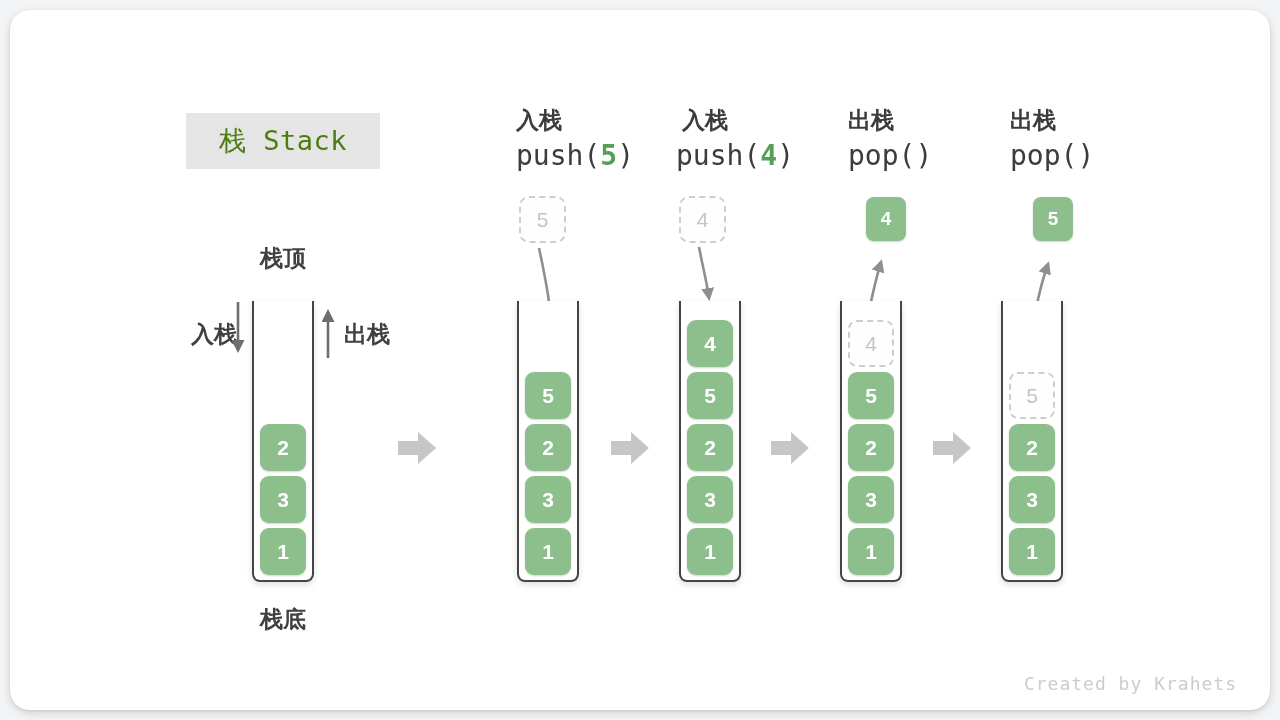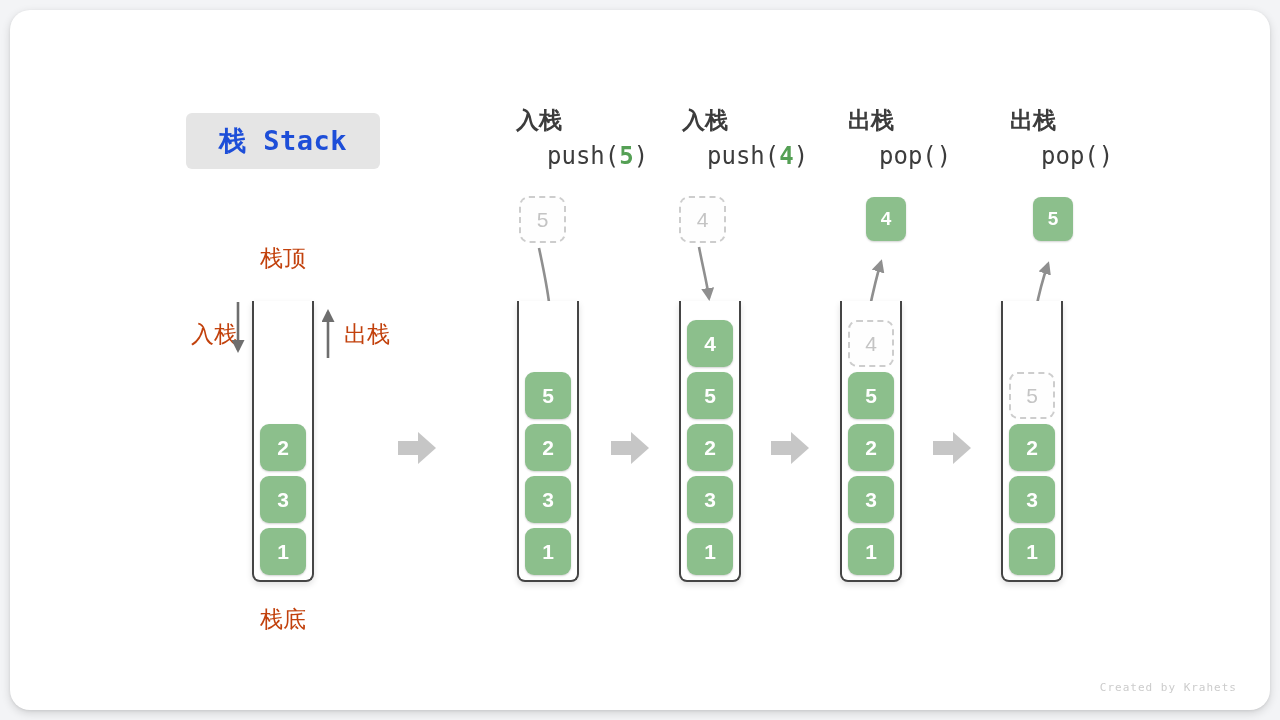--- a/index.html
+++ b/index.html
@@ -10,35 +10,35 @@
     overflow:hidden;
   }
   .canvas{position:relative;width:1280px;height:720px;}
   .card{
     position:absolute;left:10px;top:10px;width:1260px;height:700px;
     background:#ffffff;border-radius:20px;
     box-shadow:0 3px 10px rgba(0,0,0,.14), 0 1px 3px rgba(0,0,0,.08);
   }
   .title-box{
     position:absolute;left:186px;top:113px;width:194px;height:56px;
-    background:#e5e5e5;border-radius:6px;
+    background:#e5e5e5;border-radius:0;
     display:flex;align-items:center;justify-content:center;
     font-family:"DejaVu Sans Mono", monospace;
-    font-size:27px;font-weight:700;color:#1d4ed8;letter-spacing:.5px;
+    font-size:27px;font-weight:400;color:#4d7c0f;letter-spacing:.5px;
   }
   .cjk-label{
-    position:absolute;color:#c2410c;font-weight:400;font-size:23px;line-height:28px;
+    position:absolute;color:#404040;font-weight:700;font-size:23px;line-height:28px;
   }
   .top-bottom{left:252px;width:62px;text-align:center;}
   .step-label{
     position:absolute;top:106px;color:#3c3c3c;font-weight:600;font-size:23px;line-height:28px;
   }
   .step-code{
     position:absolute;top:141px;color:#3c3c3c;
-    font-family:"DejaVu Sans Mono", monospace;font-size:24px;font-weight:500;line-height:30px;margin-left:31px;
+    font-family:"DejaVu Sans Mono", monospace;font-size:28px;font-weight:500;line-height:30px;
   }
   .step-code .arg{color:#55a055;font-weight:700;}
   .stack-container{
     position:absolute;top:301px;width:62px;height:281px;box-sizing:border-box;
     border-left:2px solid #454545;border-right:2px solid #454545;border-bottom:2px solid #454545;
     border-radius:0 0 8px 8px;background:#ffffff;
     box-shadow:0 3px 6px rgba(0,0,0,.12);
   }
   .cell{
     position:absolute;left:6px;width:46px;height:47px;border-radius:9px;
@@ -59,21 +59,21 @@
     background:#fefefe;color:#c4c4c4;font-size:21px;font-weight:500;line-height:43px;top:196px;
   }
   .float-box.solid{
     width:40px;height:44px;border-radius:8px;background:#8cbf8c;color:#fff;
     font-size:19px;font-weight:700;line-height:44px;top:197px;
     box-shadow:0 1px 2px rgba(0,0,0,.18);
   }
   .overlay{position:absolute;left:0;top:0;width:1280px;height:720px;pointer-events:none;}
   .watermark{
     position:absolute;right:43px;bottom:26px;
-    font-family:"DejaVu Sans Mono", monospace;font-size:11px;color:#cccccc;letter-spacing:1px;
+    font-family:"DejaVu Sans Mono", monospace;font-size:18px;color:#cccccc;letter-spacing:1px;
   }
 </style>
 </head>
 <body>
 
 <div class="canvas">
   <div class="card"></div>
 
   <div class="title-box">
     <span>栈 Stack</span>

